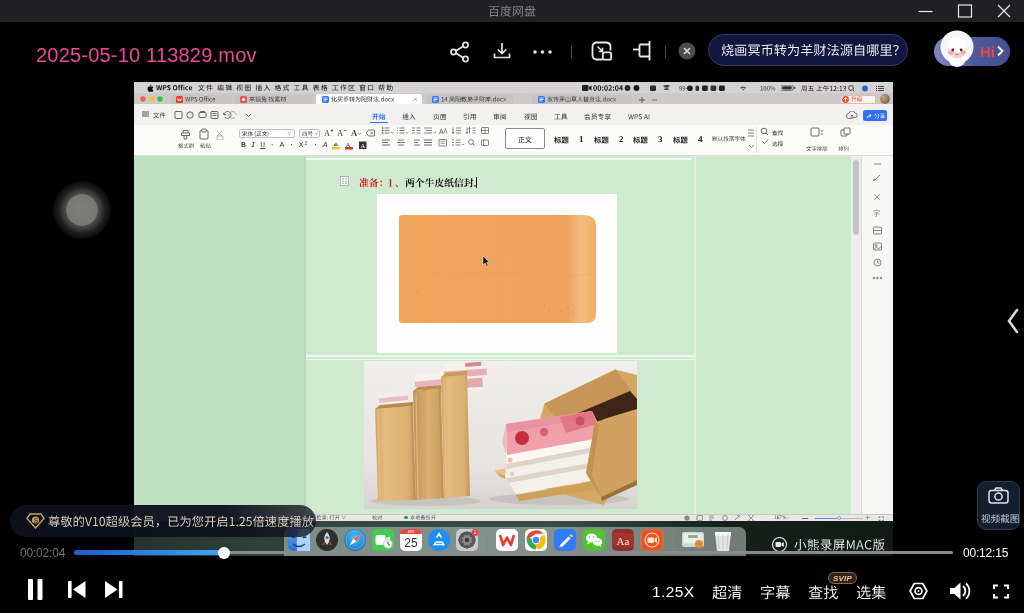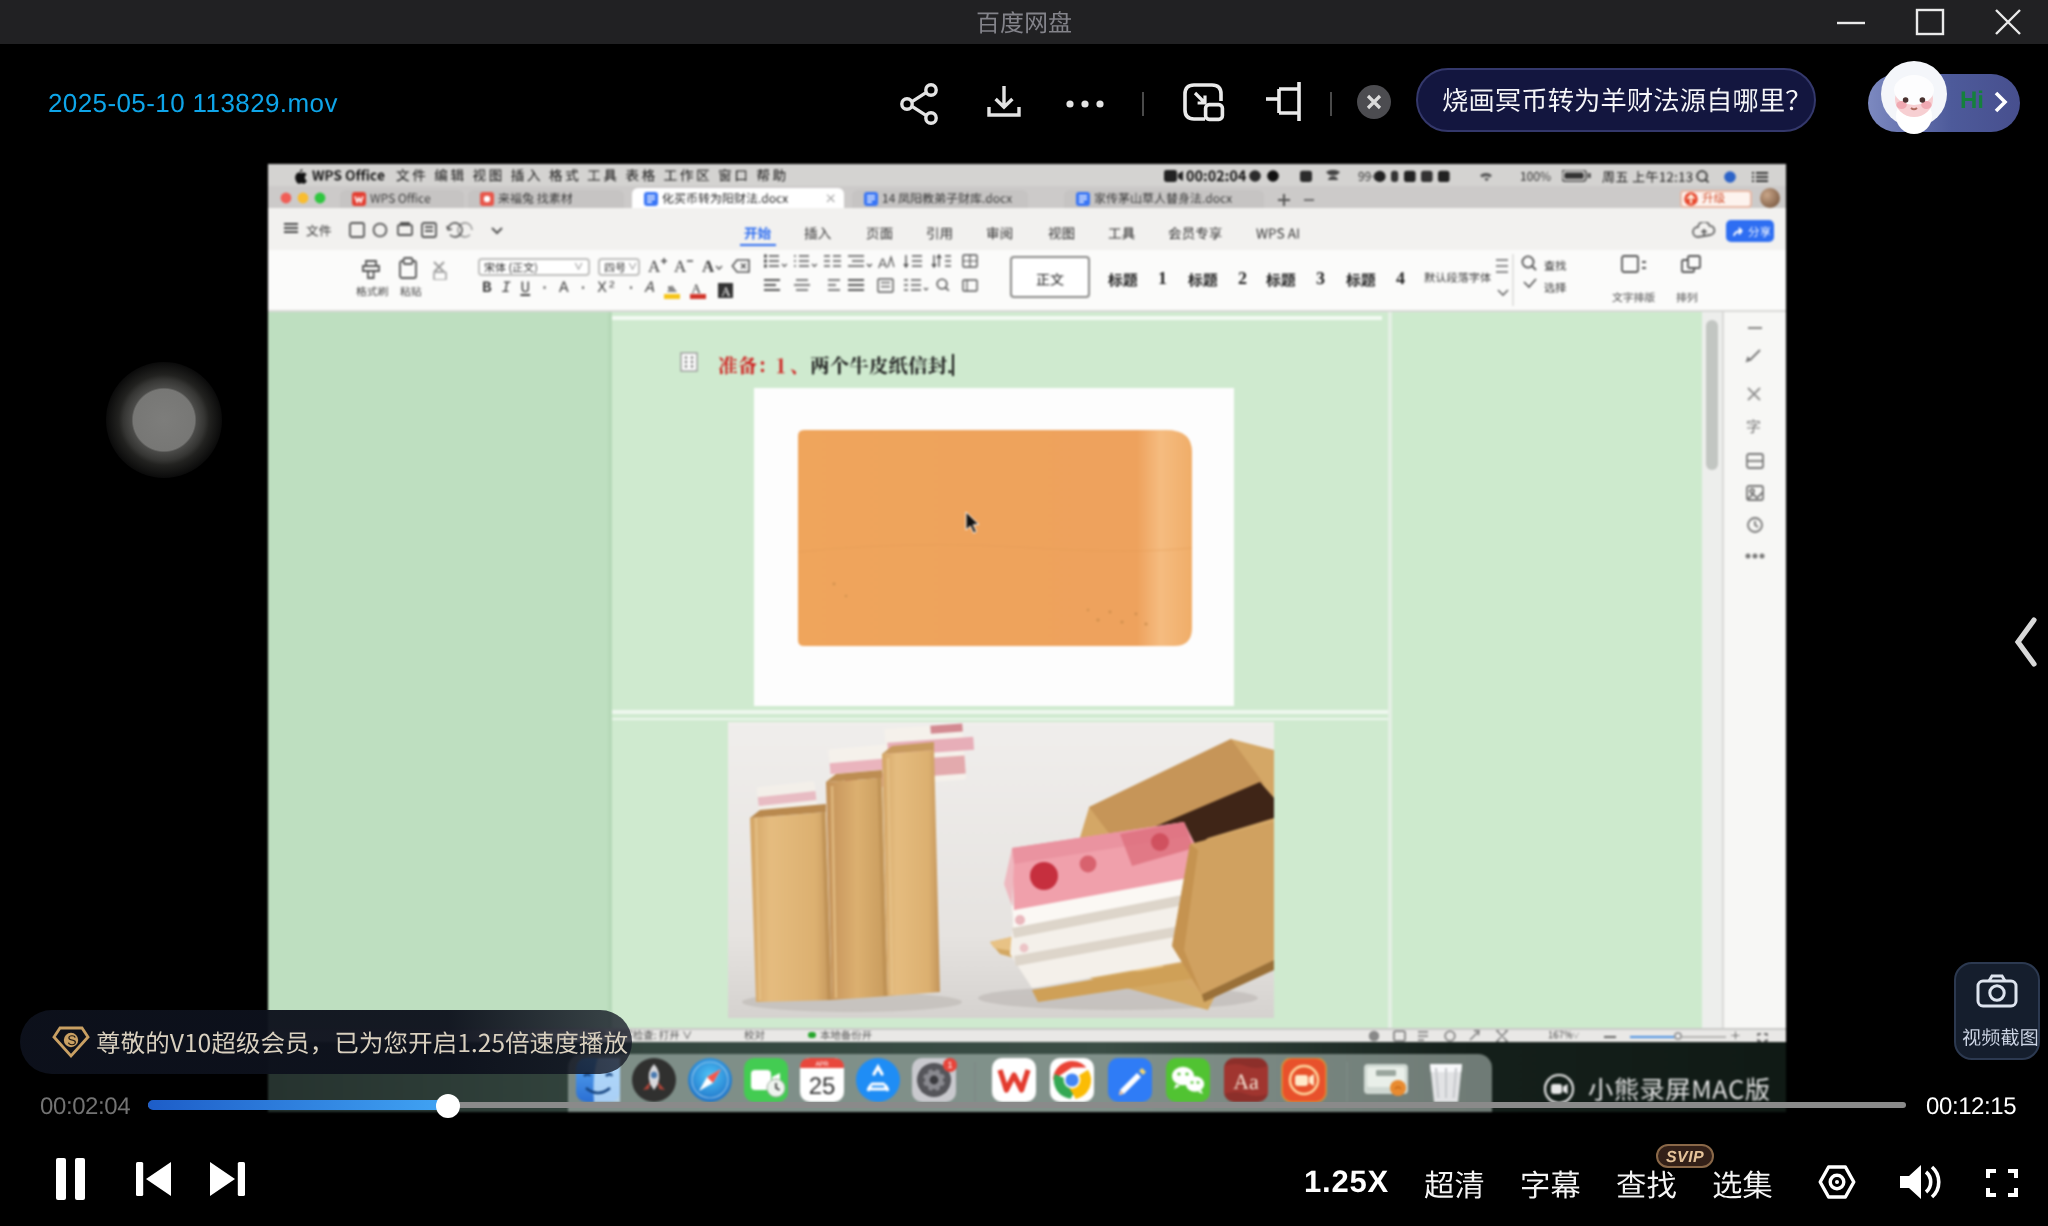--- a/index.html
+++ b/index.html
@@ -14,21 +14,21 @@
     <path transform="translate(0,12.7)" fill="#83838a" d="M2.1 -6.8V1H3V0.2H9.1V1H10V-6.8H6C6.1 -7.3 6.3 -7.9 6.4 -8.6H11.2V-9.4H0.8V-8.6H5.4C5.3 -8 5.2 -7.3 5 -6.8ZM3 -2.9H9.1V-0.6H3ZM3 -3.7V-5.9H9.1V-3.7ZM16.6 -7.7V-6.7H14.7V-5.9H16.6V-3.9H21.3V-5.9H23.2V-6.7H21.3V-7.7H20.4V-6.7H17.5V-7.7ZM20.4 -5.9V-4.7H17.5V-5.9ZM21.1 -2.4C20.6 -1.8 19.8 -1.3 18.9 -0.9C18.1 -1.3 17.4 -1.8 16.9 -2.4ZM14.9 -3.2V-2.4H16.4L16 -2.3C16.5 -1.6 17.2 -1 18 -0.6C16.8 -0.2 15.6 0 14.3 0.1C14.4 0.3 14.6 0.7 14.7 0.9C16.2 0.7 17.6 0.4 18.9 -0.1C20.1 0.4 21.5 0.8 23 1C23.1 0.7 23.4 0.4 23.5 0.2C22.2 0.1 21 -0.2 19.9 -0.6C21 -1.1 21.9 -1.9 22.4 -2.9L21.8 -3.2L21.7 -3.2ZM17.7 -9.9C17.8 -9.6 18 -9.2 18.2 -8.9H13.5V-5.6C13.5 -3.8 13.4 -1.3 12.4 0.6C12.7 0.6 13.1 0.8 13.2 1C14.3 -0.9 14.4 -3.7 14.4 -5.6V-8H23.4V-8.9H19.2C19 -9.3 18.8 -9.8 18.6 -10.1ZM26.3 -6.4C26.9 -5.8 27.5 -5 28 -4.2C27.5 -2.9 26.9 -1.9 26.1 -1.1C26.3 -0.9 26.6 -0.7 26.8 -0.6C27.5 -1.3 28.1 -2.3 28.5 -3.4C28.9 -2.9 29.3 -2.3 29.5 -1.9L30.1 -2.5C29.8 -3 29.4 -3.6 28.9 -4.3C29.2 -5.3 29.5 -6.4 29.7 -7.6L28.8 -7.7C28.7 -6.8 28.5 -5.9 28.3 -5.1C27.8 -5.8 27.3 -6.4 26.9 -6.9ZM29.8 -6.4C30.3 -5.8 30.9 -5 31.4 -4.2C31 -2.9 30.3 -1.8 29.4 -1C29.6 -0.9 30 -0.6 30.1 -0.5C30.9 -1.2 31.5 -2.2 32 -3.4C32.4 -2.7 32.7 -2.1 33 -1.5L33.6 -2.1C33.3 -2.7 32.9 -3.5 32.3 -4.3C32.6 -5.3 32.9 -6.4 33.1 -7.6L32.2 -7.7C32.1 -6.8 31.9 -5.9 31.7 -5.1C31.3 -5.7 30.8 -6.3 30.4 -6.9ZM25.1 -9.4V0.9H26V-8.5H34.1V-0.2C34.1 -0 34 0 33.8 0C33.5 0.1 32.7 0.1 32 0C32.1 0.3 32.2 0.7 32.3 0.9C33.4 0.9 34 0.9 34.4 0.8C34.8 0.6 35 0.3 35 -0.2V-9.4ZM40.7 -5.1C41.4 -4.8 42.2 -4.2 42.6 -3.8L43.1 -4.4C42.6 -4.8 41.8 -5.3 41.1 -5.6ZM41.6 -10.2C41.5 -9.9 41.3 -9.5 41.2 -9.2H38.5V-7.1L38.5 -6.6H36.6V-5.8H38.4C38.2 -5.1 37.8 -4.3 36.9 -3.7C37.1 -3.6 37.4 -3.3 37.5 -3.1C38.7 -3.8 39.1 -4.8 39.3 -5.8H44.9V-4.4C44.9 -4.3 44.8 -4.2 44.7 -4.2C44.5 -4.2 44 -4.2 43.4 -4.2C43.5 -4 43.6 -3.7 43.7 -3.5C44.5 -3.5 45 -3.5 45.3 -3.6C45.7 -3.7 45.8 -4 45.8 -4.4V-5.8H47.5V-6.6H45.8V-9.2H42.1L42.5 -10ZM40.8 -7.8C41.4 -7.5 42.2 -7 42.5 -6.6H39.4L39.4 -7.1V-8.4H44.9V-6.6H42.6L43 -7.2C42.6 -7.5 41.8 -8 41.2 -8.3ZM37.9 -3.1V-0.2H36.5V0.6H47.5V-0.2H46.1V-3.1ZM38.7 -0.2V-2.4H40.3V-0.2ZM41.2 -0.2V-2.4H42.8V-0.2ZM43.6 -0.2V-2.4H45.2V-0.2Z"></path>
   </svg>
 <svg class="abs" style="left:905px;top:0" width="119" height="22">
 <g stroke="#eaeaea" stroke-width="1.2" fill="none">
 <path d="M13.5 11.5 H27.5"></path>
 <rect x="53.5" y="5" width="13" height="12"></rect>
 <path d="M93 5 L105 17 M105 5 L93 17"></path>
 </g>
   </svg>
 <div class="abs" style="left:0;top:22px;width:1024px;height:53px;background:#000"></div>
-<div class="abs" style="left:24px;top:44px;font-size:13px;color:#0ea5e9;letter-spacing:.2px">2025-05-10 113829.mov</div>
+<div class="abs" style="left:36px;top:44px;font-size:20px;color:#ec4899;letter-spacing:.2px">2025-05-10 113829.mov</div>
 <svg class="abs" style="left:448px;top:40px" width="110" height="24" fill="none" stroke="#e3e3e3" stroke-width="1.7">
 <circle cx="5.5" cy="12" r="2.6"></circle>
     <circle cx="17.5" cy="5" r="2.6"></circle>
     <circle cx="17.5" cy="19" r="2.6"></circle>
 <path d="M8 10.8 L15.2 6.2 M8 13.2 L15.2 17.8"></path>
 <g transform="translate(44,0)">
       <path d="M10 3 V13 M5.8 9.5 L10 13.6 L14.2 9.5"></path>
       <path d="M2.5 13.5 V17.5 H17.5 V13.5"></path>
     </g>
 <g transform="translate(85,0)" fill="#e3e3e3" stroke="none">
@@ -62,21 +62,21 @@
 <circle cx="21" cy="19" r="16.5" fill="#f4f6fa"></circle>
 <circle cx="21" cy="30" r="9" fill="#fff"></circle>
 <ellipse cx="21" cy="21.5" rx="9.5" ry="9" fill="#f7cfd2"></ellipse>
 <ellipse cx="21" cy="17" rx="10" ry="7.5" fill="#fdfdfe"></ellipse>
 <ellipse cx="14.8" cy="24.5" rx="2.6" ry="2" fill="#f0a9b2"></ellipse>
 <ellipse cx="27.2" cy="24.5" rx="2.6" ry="2" fill="#f0a9b2"></ellipse>
 <circle cx="16.8" cy="22" r="1.4" fill="#4a3230"></circle>
 <circle cx="25.2" cy="22" r="1.4" fill="#4a3230"></circle>
 <path d="M19.5 26 Q21 27.3 22.5 26" stroke="#b06a5f" stroke-width="1" fill="none"></path>
 </svg>
-<div class="abs" style="left:980px;top:43px;font-size:12px;font-weight:bold;color:#15803d">Hi</div>
+<div class="abs" style="left:980px;top:43px;font-size:15px;font-weight:bold;color:#ef4444">Hi</div>
 <svg class="abs" style="left:996px;top:45px" width="8" height="12" fill="none" stroke="#fff" stroke-width="1.8">
     <path d="M2 1.5 L6.5 6 L2 10.5"></path>
   </svg>
 <div class="abs" id="video" style="left:134px;top:82px;width:759px;height:474px;background:#b9dcba;filter:blur(0.55px)">
 <div class="abs" style="left:0;top:0;width:759px;height:11px;background:#d4d3d1"></div>
 <svg style="position:absolute;left:22.0px;top:1.4px;overflow:visible" width="38" height="9">
       <path transform="translate(0,7.2)" fill="#1a1a1a" d="M1.1 0H2.3L2.9 -2.5C3 -2.9 3 -3.3 3.1 -3.7H3.1C3.2 -3.3 3.3 -2.9 3.3 -2.5L3.9 0H5.2L6.1 -5H5.1L4.7 -2.6C4.7 -2.1 4.6 -1.5 4.5 -1H4.5C4.4 -1.5 4.3 -2.1 4.2 -2.6L3.6 -5H2.7L2.1 -2.6C2 -2.1 1.9 -1.5 1.8 -1H1.8C1.7 -1.5 1.6 -2 1.5 -2.6L1.2 -5H0.1ZM6.8 0H7.8V-1.8H8.5C9.6 -1.8 10.5 -2.3 10.5 -3.5C10.5 -4.6 9.6 -5 8.5 -5H6.8ZM7.8 -2.6V-4.2H8.4C9.1 -4.2 9.5 -4 9.5 -3.5C9.5 -2.9 9.1 -2.6 8.5 -2.6ZM12.9 0.1C14 0.1 14.7 -0.6 14.7 -1.4C14.7 -2.2 14.3 -2.5 13.7 -2.8L13.1 -3.1C12.6 -3.2 12.3 -3.4 12.3 -3.7C12.3 -4.1 12.5 -4.3 13 -4.3C13.4 -4.3 13.7 -4.1 14.1 -3.8L14.6 -4.5C14.2 -4.9 13.6 -5.1 13 -5.1C12 -5.1 11.2 -4.5 11.2 -3.7C11.2 -2.9 11.8 -2.5 12.3 -2.3L12.9 -2C13.4 -1.8 13.7 -1.7 13.7 -1.4C13.7 -1 13.4 -0.8 12.9 -0.8C12.5 -0.8 12 -1 11.6 -1.3L11 -0.6C11.5 -0.2 12.2 0.1 12.9 0.1ZM19.2 0.1C20.5 0.1 21.4 -0.9 21.4 -2.5C21.4 -4.2 20.5 -5.1 19.2 -5.1C17.8 -5.1 16.9 -4.2 16.9 -2.5C16.9 -0.9 17.8 0.1 19.2 0.1ZM19.2 -0.8C18.4 -0.8 17.9 -1.5 17.9 -2.5C17.9 -3.6 18.4 -4.3 19.2 -4.3C19.9 -4.3 20.4 -3.6 20.4 -2.5C20.4 -1.5 19.9 -0.8 19.2 -0.8ZM22 -3H22.5V0H23.5V-3H24.2V-3.8H23.5V-4.1C23.5 -4.6 23.7 -4.7 23.9 -4.7C24.1 -4.7 24.2 -4.7 24.4 -4.6L24.5 -5.4C24.4 -5.5 24.1 -5.5 23.8 -5.5C22.9 -5.5 22.5 -4.9 22.5 -4.1V-3.8L22 -3.8ZM24.5 -3H25V0H26V-3H26.7V-3.8H26V-4.1C26 -4.6 26.2 -4.7 26.5 -4.7C26.6 -4.7 26.8 -4.7 26.9 -4.6L27.1 -5.4C26.9 -5.5 26.6 -5.5 26.3 -5.5C25.4 -5.5 25 -4.9 25 -4.1V-3.8L24.5 -3.8ZM27.4 0H28.4V-3.8H27.4ZM27.9 -4.4C28.2 -4.4 28.5 -4.6 28.5 -5C28.5 -5.3 28.2 -5.5 27.9 -5.5C27.5 -5.5 27.3 -5.3 27.3 -5C27.3 -4.6 27.5 -4.4 27.9 -4.4ZM31.1 0.1C31.5 0.1 31.9 -0 32.3 -0.4L31.9 -1C31.7 -0.8 31.4 -0.7 31.2 -0.7C30.6 -0.7 30.2 -1.2 30.2 -1.9C30.2 -2.6 30.6 -3.1 31.2 -3.1C31.4 -3.1 31.6 -3 31.8 -2.8L32.3 -3.5C32 -3.7 31.6 -3.9 31.2 -3.9C30.1 -3.9 29.2 -3.2 29.2 -1.9C29.2 -0.6 30 0.1 31.1 0.1ZM34.7 0.1C35.2 0.1 35.6 -0.1 36 -0.3L35.7 -0.9C35.4 -0.8 35.1 -0.7 34.8 -0.7C34.3 -0.7 33.8 -1 33.8 -1.6H36.1C36.1 -1.7 36.2 -1.9 36.2 -2.1C36.2 -3.1 35.6 -3.9 34.6 -3.9C33.7 -3.9 32.8 -3.1 32.8 -1.9C32.8 -0.6 33.6 0.1 34.7 0.1ZM33.7 -2.3C33.8 -2.8 34.2 -3.1 34.6 -3.1C35.1 -3.1 35.3 -2.8 35.3 -2.3Z"></path>
     </svg>
 <svg style="position:absolute;left:64.0px;top:1.4px;overflow:visible" width="198" height="9">
       <path transform="translate(0,7.2)" fill="#1a1a1a" d="M2.9 -5.6C3.1 -5.3 3.3 -4.8 3.4 -4.5L3.9 -4.7C3.8 -5 3.6 -5.4 3.4 -5.8ZM0.3 -4.5V-4H1.4C1.8 -3 2.3 -2.1 3 -1.4C2.3 -0.7 1.4 -0.3 0.2 0C0.3 0.2 0.5 0.4 0.6 0.5C1.7 0.2 2.6 -0.3 3.4 -1C4.2 -0.3 5.1 0.2 6.2 0.5C6.3 0.4 6.5 0.1 6.6 0C5.5 -0.2 4.6 -0.7 3.8 -1.4C4.5 -2.1 5 -2.9 5.4 -4H6.5V-4.5ZM3.4 -1.7C2.8 -2.4 2.3 -3.1 1.9 -4H4.8C4.5 -3.1 4 -2.3 3.4 -1.7ZM10.3 -2.3V-1.8H12.2V0.5H12.7V-1.8H14.6V-2.3H12.7V-3.8H14.3V-4.3H12.7V-5.6H12.2V-4.3H11.3C11.4 -4.6 11.5 -5 11.6 -5.3L11.1 -5.4C10.9 -4.5 10.6 -3.6 10.2 -3C10.4 -3 10.6 -2.9 10.7 -2.8C10.8 -3.1 11 -3.4 11.2 -3.8H12.2V-2.3ZM10 -5.7C9.6 -4.7 9 -3.6 8.3 -3C8.4 -2.9 8.6 -2.6 8.6 -2.5C8.9 -2.7 9.1 -3 9.3 -3.3V0.5H9.8V-4.1C10 -4.5 10.2 -5 10.4 -5.5ZM19.4 -0.4 19.5 0.1C20.1 -0.1 20.8 -0.4 21.5 -0.7L21.4 -1.1C20.6 -0.8 19.9 -0.5 19.4 -0.4ZM19.5 -2.9C19.6 -2.9 19.8 -3 20.5 -3.1C20.2 -2.6 20 -2.3 19.9 -2.1C19.7 -1.9 19.6 -1.7 19.4 -1.7C19.5 -1.6 19.5 -1.3 19.6 -1.2C19.7 -1.3 19.9 -1.4 21.4 -1.7C21.4 -1.8 21.4 -2 21.4 -2.2L20.2 -1.9C20.7 -2.5 21.2 -3.3 21.6 -4.1L21.2 -4.3C21.1 -4 20.9 -3.8 20.8 -3.5L20 -3.4C20.4 -4 20.8 -4.8 21.1 -5.5L20.6 -5.7C20.3 -4.9 19.9 -4 19.7 -3.8C19.6 -3.5 19.5 -3.4 19.4 -3.3C19.4 -3.2 19.5 -3 19.5 -2.9ZM23.4 -2.4V-1.4H22.8V-2.4ZM23.7 -2.4H24.2V-1.4H23.7ZM22.4 -2.8V0.5H22.8V-1H23.4V0.3H23.7V-1H24.2V0.3H24.5V-1H25V0C25 0.1 25 0.1 25 0.1C24.9 0.1 24.8 0.1 24.6 0.1C24.7 0.2 24.8 0.4 24.8 0.5C25 0.5 25.2 0.5 25.3 0.4C25.4 0.4 25.4 0.2 25.4 0.1V-2.8L25 -2.8ZM24.5 -2.4H25V-1.4H24.5ZM23.2 -5.6C23.3 -5.4 23.4 -5.2 23.5 -5H21.9V-3.5C21.9 -2.5 21.9 -0.9 21.2 0.1C21.4 0.2 21.6 0.3 21.6 0.4C22.3 -0.7 22.4 -2.3 22.4 -3.4H25.4V-5H24.1C24 -5.2 23.9 -5.5 23.7 -5.8ZM22.4 -4.5H24.9V-3.8H22.4ZM31 -5.1H32.8V-4.4H31ZM30.5 -5.5V-4H33.3V-5.5ZM27.8 -2.3C27.8 -2.3 28.1 -2.4 28.3 -2.4H28.9V-1.4L27.5 -1.1L27.6 -0.6L28.9 -0.9V0.5H29.4V-1L30.1 -1.1L30.1 -1.6L29.4 -1.5V-2.4H30V-2.8H29.4V-3.9H28.9V-2.8H28.2C28.4 -3.3 28.6 -3.8 28.8 -4.4H30V-4.9H28.9C29 -5.1 29 -5.4 29.1 -5.6L28.6 -5.7C28.5 -5.4 28.5 -5.2 28.4 -4.9H27.6V-4.4H28.3C28.2 -3.9 28 -3.4 28 -3.3C27.8 -3 27.8 -2.7 27.6 -2.7C27.7 -2.6 27.8 -2.4 27.8 -2.3ZM32.8 -3.2V-2.6H31.1V-3.2ZM30 -0.5 30 -0.1 32.8 -0.3V0.5H33.3V-0.3L33.8 -0.4L33.8 -0.8L33.3 -0.7V-3.2H33.7V-3.6H30.1V-3.2H30.6V-0.6ZM32.8 -2.2V-1.6H31.1V-2.2ZM32.8 -1.3V-0.7L31.1 -0.6V-1.3ZM41.3 -5.4V-1.8H41.8V-4.9H43.9V-1.8H44.4V-5.4ZM39.3 -5.5C39.5 -5.2 39.8 -4.8 39.9 -4.6L40.3 -4.8C40.2 -5.1 39.9 -5.4 39.7 -5.7ZM42.6 -4.4V-3.1C42.6 -2 42.4 -0.7 40.6 0.2C40.7 0.3 40.9 0.4 41 0.6C42 0 42.5 -0.7 42.8 -1.5V-0.1C42.8 0.3 43 0.4 43.4 0.4H44.1C44.6 0.4 44.7 0.2 44.8 -0.9C44.7 -0.9 44.5 -1 44.4 -1.1C44.3 -0.1 44.3 0.1 44.1 0.1H43.5C43.3 0.1 43.3 0 43.3 -0.2V-1.9H42.9C43 -2.3 43 -2.7 43 -3.1V-4.4ZM38.7 -4.5V-4.1H40.3C39.9 -3.2 39.2 -2.4 38.5 -1.9C38.6 -1.8 38.7 -1.5 38.7 -1.4C39 -1.6 39.3 -1.8 39.5 -2.1V0.5H40V-2.4C40.2 -2.1 40.5 -1.7 40.7 -1.5L41 -1.9C40.9 -2 40.4 -2.6 40.1 -2.9C40.5 -3.3 40.7 -3.8 40.9 -4.4L40.7 -4.6L40.6 -4.5ZM48.9 -1.9C49.5 -1.8 50.1 -1.5 50.5 -1.4L50.7 -1.7C50.4 -1.9 49.7 -2.1 49.1 -2.2ZM48.2 -1C49.2 -0.9 50.3 -0.6 51 -0.4L51.2 -0.8C50.6 -1 49.4 -1.3 48.5 -1.4ZM46.9 -5.4V0.5H47.4V0.3H52.1V0.5H52.6V-5.4ZM47.4 -0.2V-5H52.1V-0.2ZM49.2 -4.8C48.8 -4.3 48.2 -3.7 47.7 -3.4C47.8 -3.3 47.9 -3.2 48 -3.1C48.2 -3.2 48.4 -3.4 48.6 -3.6C48.9 -3.3 49.1 -3.1 49.4 -3C48.8 -2.7 48.1 -2.5 47.5 -2.4C47.6 -2.3 47.7 -2.1 47.8 -1.9C48.5 -2.1 49.2 -2.3 49.8 -2.7C50.4 -2.4 51 -2.2 51.7 -2C51.7 -2.1 51.9 -2.3 52 -2.4C51.4 -2.5 50.8 -2.7 50.2 -2.9C50.7 -3.3 51.2 -3.7 51.4 -4.1L51.2 -4.3L51.1 -4.3H49.3C49.4 -4.4 49.5 -4.5 49.6 -4.7ZM48.9 -3.8 49 -3.9H50.7C50.5 -3.6 50.2 -3.4 49.8 -3.2C49.5 -3.4 49.2 -3.6 48.9 -3.8ZM62.3 -1.7V-1.2H63.1V-0.3H62.1V-3.6H63.8V-4.1H62.1V-5C62.6 -5 63.1 -5.1 63.5 -5.3L63.2 -5.7C62.5 -5.4 61.1 -5.3 60.1 -5.2C60.1 -5.1 60.2 -4.9 60.2 -4.8C60.6 -4.8 61.1 -4.9 61.6 -4.9V-4.1H59.8V-3.6H61.6V-0.3H60.5V-1.2H61.3V-1.6H60.5V-2.5C60.8 -2.6 61.1 -2.7 61.3 -2.8L61.1 -3.2C60.8 -3 60.4 -2.9 60 -2.8V0.5H60.5V0.2H63.1V0.6H63.6V-2.9H62.3V-2.5H63.1V-1.7ZM58.4 -5.7V-4.3H57.7V-3.9H58.4V-2.3L57.6 -2.1L57.7 -1.6L58.4 -1.8V-0.1C58.4 0 58.4 0 58.3 0C58.3 0 58.1 0.1 57.8 0C57.9 0.2 58 0.4 58 0.5C58.3 0.5 58.6 0.5 58.7 0.4C58.9 0.3 58.9 0.2 58.9 -0.1V-2L59.7 -2.2L59.6 -2.7L58.9 -2.5V-3.9H59.6V-4.3H58.9V-5.7ZM67.5 -5.1C67.9 -4.8 68.3 -4.4 68.6 -4C68.1 -2.1 67.3 -0.7 65.7 0.1C65.9 0.2 66.1 0.4 66.2 0.5C67.6 -0.3 68.5 -1.6 69 -3.3C69.7 -2 70.2 -0.4 71.8 0.5C71.8 0.3 71.9 0 72 -0.1C69.8 -1.5 70 -4 67.8 -5.6ZM80.4 -4.5H81.9C81.6 -4.1 81.4 -3.7 81 -3.4C80.7 -3.7 80.5 -4.1 80.3 -4.4ZM77.8 -5.7V-4.3H76.8V-3.8H77.8C77.6 -2.8 77.1 -1.8 76.6 -1.2C76.7 -1.1 76.9 -0.9 76.9 -0.7C77.2 -1.2 77.6 -1.9 77.8 -2.7V0.5H78.3V-2.9C78.5 -2.6 78.8 -2.2 78.9 -2L79.2 -2.4C79.1 -2.6 78.5 -3.3 78.3 -3.5V-3.8H79.1L78.9 -3.6C79 -3.6 79.2 -3.4 79.3 -3.3C79.6 -3.5 79.8 -3.7 80 -4C80.2 -3.7 80.4 -3.4 80.7 -3.1C80.1 -2.6 79.5 -2.2 78.8 -2C78.9 -1.9 79 -1.7 79.1 -1.6C79.2 -1.6 79.4 -1.7 79.6 -1.8V0.6H80.1V0.3H82V0.5H82.5V-1.8L82.8 -1.7C82.9 -1.8 83 -2 83.1 -2.1C82.4 -2.3 81.9 -2.7 81.4 -3.1C81.9 -3.5 82.3 -4.1 82.5 -4.8L82.2 -5L82.1 -5H80.6C80.7 -5.2 80.8 -5.4 80.9 -5.6L80.4 -5.7C80.1 -5 79.7 -4.4 79.2 -3.9V-4.3H78.3V-5.7ZM80.1 -0.2V-1.5H82V-0.2ZM79.9 -2C80.3 -2.2 80.7 -2.4 81 -2.7C81.4 -2.4 81.8 -2.2 82.2 -2ZM89.4 -5.4C89.8 -5.1 90.2 -4.8 90.4 -4.5L90.7 -4.8C90.5 -5.1 90.1 -5.4 89.8 -5.7ZM88.4 -5.7C88.4 -5.3 88.4 -4.8 88.5 -4.4H85V-3.9H88.5C88.7 -1.4 89.2 0.6 90.4 0.6C90.9 0.6 91.1 0.2 91.2 -1C91 -1 90.8 -1.1 90.7 -1.3C90.7 -0.4 90.6 0 90.4 0C89.7 0 89.2 -1.6 89 -3.9H91V-4.4H89C89 -4.8 89 -5.3 89 -5.7ZM85 -0.2 85.1 0.3C86 0.1 87.3 -0.1 88.4 -0.4L88.4 -0.9L86.9 -0.6V-2.4H88.2V-2.9H85.2V-2.4H86.4V-0.5ZM95.9 -0.5V0H102V-0.5H99.2V-4.4H101.7V-4.9H96.3V-4.4H98.7V-0.5ZM107.8 -0.6C108.6 -0.2 109.4 0.2 109.8 0.6L110.2 0.2C109.7 -0.1 108.9 -0.6 108.1 -0.9ZM105.9 -0.9C105.5 -0.5 104.7 -0.1 104 0.2C104.1 0.3 104.3 0.4 104.3 0.6C105 0.3 105.9 -0.2 106.4 -0.6ZM105.1 -5.4V-1.4H104V-1H110.2V-1.4H109.1V-5.4ZM105.6 -1.4V-2H108.6V-1.4ZM105.6 -4H108.6V-3.4H105.6ZM105.6 -4.4V-5H108.6V-4.4ZM105.6 -3H108.6V-2.4H105.6ZM116.4 0.5C116.5 0.4 116.8 0.3 118.7 -0.3C118.7 -0.4 118.6 -0.6 118.6 -0.7L117 -0.2V-1.7C117.4 -2 117.7 -2.3 118 -2.6C118.6 -1.2 119.5 -0.2 120.9 0.3C121 0.2 121.1 -0 121.3 -0.1C120.6 -0.3 120 -0.7 119.5 -1.1C120 -1.4 120.5 -1.7 120.9 -2.1L120.4 -2.4C120.1 -2.1 119.7 -1.7 119.2 -1.4C118.9 -1.8 118.7 -2.2 118.5 -2.6H121V-3.1H118.3V-3.7H120.5V-4.1H118.3V-4.7H120.8V-5.1H118.3V-5.7H117.8V-5.1H115.4V-4.7H117.8V-4.1H115.7V-3.7H117.8V-3.1H115.1V-2.6H117.4C116.7 -2 115.8 -1.5 114.9 -1.2C115 -1.1 115.2 -1 115.3 -0.8C115.6 -1 116 -1.2 116.4 -1.4V-0.4C116.4 -0.1 116.3 0 116.2 0.1C116.2 0.2 116.4 0.4 116.4 0.5ZM126.7 -4.5H128.2C128 -4.1 127.7 -3.7 127.4 -3.4C127.1 -3.7 126.8 -4.1 126.6 -4.4ZM124.2 -5.7V-4.3H123.2V-3.8H124.1C123.9 -2.8 123.5 -1.8 123 -1.2C123.1 -1.1 123.2 -0.9 123.3 -0.7C123.6 -1.2 123.9 -1.9 124.2 -2.7V0.5H124.7V-2.9C124.9 -2.6 125.1 -2.2 125.2 -2L125.5 -2.4C125.4 -2.6 124.8 -3.3 124.7 -3.5V-3.8H125.4L125.3 -3.6C125.4 -3.6 125.6 -3.4 125.7 -3.3C125.9 -3.5 126.1 -3.7 126.4 -4C126.5 -3.7 126.8 -3.4 127.1 -3.1C126.5 -2.6 125.8 -2.2 125.1 -2C125.2 -1.9 125.4 -1.7 125.4 -1.6C125.6 -1.6 125.8 -1.7 126 -1.8V0.6H126.4V0.3H128.3V0.5H128.8V-1.8L129.1 -1.7C129.2 -1.8 129.4 -2 129.5 -2.1C128.8 -2.3 128.2 -2.7 127.7 -3.1C128.2 -3.5 128.6 -4.1 128.9 -4.8L128.5 -5L128.4 -5H127C127.1 -5.2 127.2 -5.4 127.3 -5.6L126.8 -5.7C126.5 -5 126.1 -4.4 125.5 -3.9V-4.3H124.7V-5.7ZM126.4 -0.2V-1.5H128.3V-0.2ZM126.3 -2C126.7 -2.2 127.1 -2.4 127.4 -2.7C127.7 -2.4 128.1 -2.2 128.6 -2ZM134.1 -0.5V0H140.3V-0.5H137.5V-4.4H139.9V-4.9H134.5V-4.4H136.9V-0.5ZM145.5 -5.6C145.2 -4.6 144.6 -3.6 144 -3C144.1 -2.9 144.3 -2.7 144.4 -2.7C144.7 -3 145.1 -3.5 145.4 -4.1H145.8V0.5H146.3V-1.1H148.4V-1.6H146.3V-2.6H148.3V-3.1H146.3V-4.1H148.5V-4.6H145.6C145.8 -4.9 145.9 -5.2 146 -5.5ZM143.9 -5.7C143.5 -4.7 142.8 -3.6 142.2 -3C142.3 -2.9 142.4 -2.6 142.5 -2.5C142.7 -2.7 142.9 -3 143.1 -3.3V0.5H143.6V-4.1C143.9 -4.5 144.2 -5 144.3 -5.5ZM156.4 -5.3H150.7V0.3H156.5V-0.1H151.2V-4.8H156.4ZM151.8 -4C152.3 -3.5 152.9 -3 153.5 -2.5C152.9 -1.9 152.3 -1.4 151.6 -1C151.7 -0.9 151.9 -0.7 152 -0.6C152.6 -1 153.3 -1.6 153.8 -2.2C154.4 -1.6 155 -1.1 155.3 -0.6L155.7 -1C155.3 -1.4 154.8 -2 154.2 -2.5C154.7 -3.1 155.1 -3.7 155.5 -4.3L155 -4.5C154.7 -3.9 154.3 -3.4 153.8 -2.9C153.3 -3.4 152.7 -3.9 152.2 -4.3ZM163.6 -4.6C163 -4.2 162.3 -3.8 161.6 -3.6L161.9 -3.2C162.6 -3.5 163.4 -3.9 163.9 -4.3ZM165 -4.3C165.7 -4 166.5 -3.5 167 -3.2L167.3 -3.5C166.8 -3.8 165.9 -4.3 165.3 -4.6ZM164 -3.9C163.9 -3.7 163.7 -3.4 163.5 -3.2H162.2V0.6H162.7V0.3H166.3V0.5H166.8V-3.2H164.1C164.2 -3.4 164.4 -3.6 164.5 -3.8ZM162.7 -0.1V-2.8H166.3V-0.1ZM163.5 -1.5C163.8 -1.4 164.1 -1.2 164.4 -1.1C163.9 -0.8 163.4 -0.7 162.9 -0.6C163 -0.5 163.1 -0.3 163.1 -0.2C163.7 -0.4 164.3 -0.6 164.7 -0.9C165.1 -0.7 165.4 -0.5 165.6 -0.3L165.9 -0.6C165.7 -0.8 165.4 -1 165.1 -1.1C165.4 -1.4 165.7 -1.8 165.8 -2.2L165.6 -2.3L165.5 -2.3H163.9C164 -2.4 164.1 -2.5 164.1 -2.6L163.7 -2.7C163.6 -2.4 163.3 -2 162.9 -1.7C163 -1.6 163.1 -1.5 163.2 -1.4C163.4 -1.6 163.6 -1.8 163.7 -1.9H165.3C165.1 -1.7 164.9 -1.5 164.7 -1.3C164.4 -1.5 164.1 -1.6 163.8 -1.7ZM163.9 -5.6C164 -5.5 164.1 -5.3 164.2 -5.1H161.6V-4.1H162.1V-4.7H166.8V-4.1H167.3V-5.1H164.8C164.7 -5.3 164.6 -5.6 164.5 -5.7ZM170 -5V0.4H170.6V-0.2H174.6V0.3H175.1V-5ZM170.6 -0.7V-4.5H174.6V-0.7ZM182 -5.7V-5.2H180.6V-4.8H182V-4.3H180.7V-3.9H182V-3.7C182 -3.6 182 -3.5 182 -3.3H180.5V-2.9H181.8C181.5 -2.6 181.2 -2.3 180.6 -2.1C180.7 -2 180.9 -1.9 181 -1.7C181.7 -2 182.1 -2.5 182.3 -2.9H183.8V-3.3H182.5C182.5 -3.5 182.5 -3.6 182.5 -3.7V-3.9H183.6V-4.3H182.5V-4.8H183.8V-5.2H182.5V-5.7ZM184.1 -5.4V-2.1H184.6V-5H185.8C185.6 -4.7 185.4 -4.4 185.1 -4.1C185.7 -3.7 186 -3.4 186 -3.2C186 -3 185.9 -2.9 185.8 -2.9C185.7 -2.8 185.6 -2.8 185.5 -2.8C185.3 -2.8 185.1 -2.8 184.8 -2.8C184.9 -2.7 184.9 -2.5 184.9 -2.4C185.2 -2.4 185.5 -2.4 185.7 -2.4C185.9 -2.4 186 -2.5 186.1 -2.5C186.4 -2.6 186.5 -2.8 186.5 -3.1C186.5 -3.4 186.3 -3.8 185.7 -4.1C186 -4.5 186.3 -4.9 186.5 -5.2L186.2 -5.4L186.1 -5.4ZM181.2 -1.8V0.2H181.7V-1.3H183.3V0.5H183.8V-1.3H185.5V-0.4C185.5 -0.3 185.5 -0.3 185.4 -0.3C185.3 -0.3 184.9 -0.3 184.4 -0.3C184.5 -0.2 184.6 0 184.6 0.2C185.2 0.2 185.5 0.2 185.8 0.1C186 0 186 -0.1 186 -0.4V-1.8H183.8V-2.3H183.3V-1.8ZM192.6 -5.7C192.6 -5.2 192.6 -4.7 192.6 -4.2H191.4V-3.7H192.5C192.5 -2 192.1 -0.6 190.8 0.2C190.9 0.3 191.1 0.4 191.2 0.6C192.6 -0.4 192.9 -1.9 193 -3.7H194.1C194 -1.2 194 -0.3 193.8 -0.1C193.7 0 193.7 0 193.5 0C193.4 0 193 0 192.7 -0C192.7 0.1 192.8 0.3 192.8 0.5C193.2 0.5 193.5 0.5 193.7 0.5C194 0.5 194.1 0.4 194.2 0.2C194.5 -0.1 194.5 -1 194.6 -3.9C194.6 -4 194.6 -4.2 194.6 -4.2H193.1C193.1 -4.7 193.1 -5.2 193.1 -5.7ZM188.5 -0.6 188.6 -0.1C189.4 -0.3 190.6 -0.6 191.6 -0.8L191.6 -1.3L191.2 -1.2V-5.4H189V-0.7ZM189.5 -0.8V-2H190.7V-1.1ZM189.5 -3.5H190.7V-2.5H189.5ZM189.5 -3.9V-4.9H190.7V-3.9Z"></path>
@@ -815,21 +815,21 @@
     <rect x="9.5" y="0" width="5" height="21" rx="1"></rect>
 <g transform="translate(40,2)">
       <rect x="0" y="0" width="3.6" height="17" rx="0.8"></rect>
       <path d="M17.5 0 L5 8.5 L17.5 17z"></path>
     </g>
 <g transform="translate(77,2)">
       <path d="M0 0 L12.5 8.5 L0 17z"></path>
       <rect x="13.9" y="0" width="3.6" height="17" rx="0.8"></rect>
     </g>
 </svg>
-<div class="abs" style="left:652px;top:583px;font-size:15.5px;font-weight:bold;color:#fff;letter-spacing:0.4px">1.25X</div>
+<div class="abs" style="left:652px;top:583px;font-size:15.5px;font-weight:normal;color:#fff;letter-spacing:0.4px">1.25X</div>
 <svg style="position:absolute;left:712.0px;top:582.4px;overflow:visible" width="32" height="21">
     <path transform="translate(0,16.1)" fill="#f4f4f4" d="M9 -5.3H12.7V-2.5H9ZM7.9 -6.2V-1.5H13.8V-6.2ZM1.5 -5.9C1.4 -3.2 1.3 -0.8 0.4 0.7C0.7 0.8 1.1 1.1 1.3 1.2C1.8 0.4 2.1 -0.6 2.2 -1.7C3.3 0.3 5.2 0.8 8.4 0.8H14.3C14.3 0.5 14.6 -0 14.7 -0.3C13.8 -0.3 9.1 -0.3 8.4 -0.3C6.9 -0.3 5.7 -0.4 4.8 -0.8V-3.8H7.1V-4.8H4.8V-7H7.2C7.4 -6.8 7.7 -6.6 7.8 -6.5C9.4 -7.4 10.4 -8.9 10.7 -11.1H13C12.9 -9.2 12.8 -8.4 12.6 -8.2C12.5 -8 12.3 -8 12.1 -8C11.9 -8 11.3 -8 10.7 -8.1C10.8 -7.8 10.9 -7.4 10.9 -7.1C11.6 -7.1 12.3 -7.1 12.6 -7.1C13 -7.1 13.3 -7.2 13.5 -7.5C13.8 -7.9 14 -8.9 14.1 -11.7C14.1 -11.8 14.1 -12.1 14.1 -12.1H7.4V-11.1H9.6C9.3 -9.4 8.6 -8.2 7.3 -7.4V-8H4.6V-9.9H7V-10.9H4.6V-12.8H3.5V-10.9H1.1V-9.9H3.5V-8H0.8V-7H3.7V-1.4C3.2 -1.9 2.7 -2.6 2.4 -3.7C2.5 -4.4 2.5 -5.1 2.5 -5.9ZM16.4 -11.7C17.3 -11.3 18.3 -10.6 18.9 -10.1L19.6 -11C19 -11.4 18 -12.1 17.1 -12.5ZM15.7 -7.7C16.6 -7.2 17.7 -6.5 18.3 -6L18.9 -6.9C18.4 -7.4 17.3 -8.1 16.4 -8.5ZM16.2 0.3 17.2 1C18 -0.4 18.8 -2.3 19.5 -4L18.6 -4.6C17.9 -2.9 16.9 -0.9 16.2 0.3ZM21.8 -3.2H27.3V-2H21.8ZM21.8 -4.1V-5.2H27.3V-4.1ZM23.9 -12.8V-11.6H20V-10.7H23.9V-9.7H20.4V-8.9H23.9V-7.8H19.5V-7H29.6V-7.8H25.1V-8.9H28.7V-9.7H25.1V-10.7H29.1V-11.6H25.1V-12.8ZM20.7 -6.1V1.2H21.8V-1.2H27.3V-0.1C27.3 0.1 27.2 0.2 27 0.2C26.8 0.2 26 0.2 25.3 0.2C25.4 0.4 25.5 0.9 25.6 1.2C26.7 1.2 27.4 1.2 27.8 1C28.2 0.8 28.3 0.5 28.3 -0.1V-6.1Z"></path>
   </svg>
 <svg style="position:absolute;left:760.0px;top:582.4px;overflow:visible" width="32" height="21">
     <path transform="translate(0,16.1)" fill="#f4f4f4" d="M7 -5.5V-4.6H1V-3.5H7V-0.2C7 0 6.9 0.1 6.6 0.1C6.4 0.1 5.4 0.1 4.4 0.1C4.6 0.4 4.8 0.9 4.8 1.2C6.1 1.2 6.9 1.2 7.5 1C8 0.8 8.2 0.5 8.2 -0.2V-3.5H14.1V-4.6H8.2V-5.1C9.5 -5.8 10.9 -6.9 11.8 -7.8L11.1 -8.4L10.8 -8.4H3.5V-7.3H9.7C8.9 -6.6 7.9 -6 7 -5.5ZM6.4 -12.5C6.7 -12.1 7 -11.6 7.2 -11.2H1.2V-8H2.3V-10.1H12.8V-8H14V-11.2H8.6C8.3 -11.7 7.9 -12.4 7.6 -12.9ZM18.9 -7.4H26.8V-6.4H18.9ZM18.9 -9.1H26.8V-8.1H18.9ZM22.2 -3.9V-2.8H19.4C19.8 -3.2 20.2 -3.5 20.5 -3.9ZM23.3 -3.9H25.2C25.5 -3.5 25.9 -3.2 26.3 -2.8H23.3ZM17.8 -9.8V-5.6H20.5C20.4 -5.4 20.2 -5.1 19.9 -4.8H16V-3.9H19C18.2 -3.1 17.1 -2.4 15.7 -1.9C15.9 -1.7 16.2 -1.3 16.3 -1C17.1 -1.4 17.8 -1.7 18.4 -2.1V0.7H19.5V-1.9H22.2V1.2H23.3V-1.9H26.3V-0.4C26.3 -0.2 26.3 -0.2 26.1 -0.2C25.9 -0.2 25.3 -0.2 24.7 -0.2C24.8 0.1 24.9 0.4 25 0.7C25.9 0.7 26.5 0.7 26.9 0.5C27.3 0.4 27.4 0.2 27.4 -0.4V-2.1C28 -1.7 28.6 -1.4 29.3 -1.2C29.4 -1.5 29.7 -1.9 29.9 -2.1C28.7 -2.4 27.3 -3.1 26.4 -3.9H29.6V-4.8H21.2C21.4 -5.1 21.6 -5.4 21.8 -5.6H28V-9.8ZM24.7 -12.8V-11.8H20.8V-12.8H19.7V-11.8H16.2V-10.8H19.7V-10.1H20.8V-10.8H24.7V-10.2H25.9V-10.8H29.4V-11.8H25.9V-12.8Z"></path>
   </svg>
 <svg style="position:absolute;left:808.0px;top:582.4px;overflow:visible" width="32" height="21">
     <path transform="translate(0,16.1)" fill="#f4f4f4" d="M4.5 -3.3H10.6V-2H4.5ZM4.5 -5.4H10.6V-4.1H4.5ZM3.4 -6.2V-1.2H11.8V-6.2ZM1.1 -0.3V0.7H14.1V-0.3ZM7 -12.8V-10.8H0.9V-9.8H5.8C4.5 -8.4 2.4 -7.1 0.5 -6.4C0.8 -6.2 1.1 -5.8 1.3 -5.5C3.4 -6.4 5.6 -7.9 7 -9.8V-6.6H8.1V-9.8C9.5 -8 11.8 -6.4 13.9 -5.7C14.1 -5.9 14.4 -6.4 14.7 -6.6C12.7 -7.2 10.7 -8.5 9.3 -9.8H14.3V-10.8H8.1V-12.8ZM25.5 -11.8C26.2 -11.2 27.1 -10.2 27.5 -9.6L28.4 -10.2C28 -10.9 27.1 -11.8 26.3 -12.4ZM18.1 -12.8V-9.7H15.9V-8.6H18.1V-5.4C17.2 -5.1 16.4 -4.9 15.7 -4.7L16.1 -3.6L18.1 -4.2V-0.2C18.1 -0 18 0 17.8 0.1C17.6 0.1 16.9 0.1 16.2 0C16.4 0.3 16.5 0.8 16.6 1.1C17.6 1.1 18.2 1.1 18.6 0.9C19 0.7 19.2 0.4 19.2 -0.2V-4.5L21.2 -5.2L21.1 -6.2L19.2 -5.7V-8.6H21V-9.7H19.2V-12.8ZM27.8 -7.1C27.3 -5.9 26.5 -4.8 25.6 -3.7C25.3 -4.9 25 -6.2 24.8 -7.8L29.5 -8.3L29.4 -9.3L24.7 -8.8C24.6 -10 24.5 -11.4 24.4 -12.7H23.3C23.3 -11.3 23.4 -10 23.6 -8.7L21.2 -8.5L21.3 -7.4L23.7 -7.6C23.9 -5.8 24.2 -4.1 24.7 -2.8C23.5 -1.7 22.2 -0.8 20.8 -0.2C21.1 0 21.5 0.4 21.7 0.7C22.9 0.1 24.1 -0.7 25.1 -1.6C25.9 0 26.9 1 28.2 1.1C29 1.2 29.6 0.4 30 -2.1C29.7 -2.1 29.2 -2.4 29 -2.7C28.8 -1 28.6 -0.2 28.2 -0.2C27.3 -0.3 26.6 -1.1 26 -2.5C27.2 -3.7 28.1 -5.1 28.7 -6.5Z"></path>
   </svg>
 <svg style="position:absolute;left:856.0px;top:582.4px;overflow:visible" width="32" height="21">

